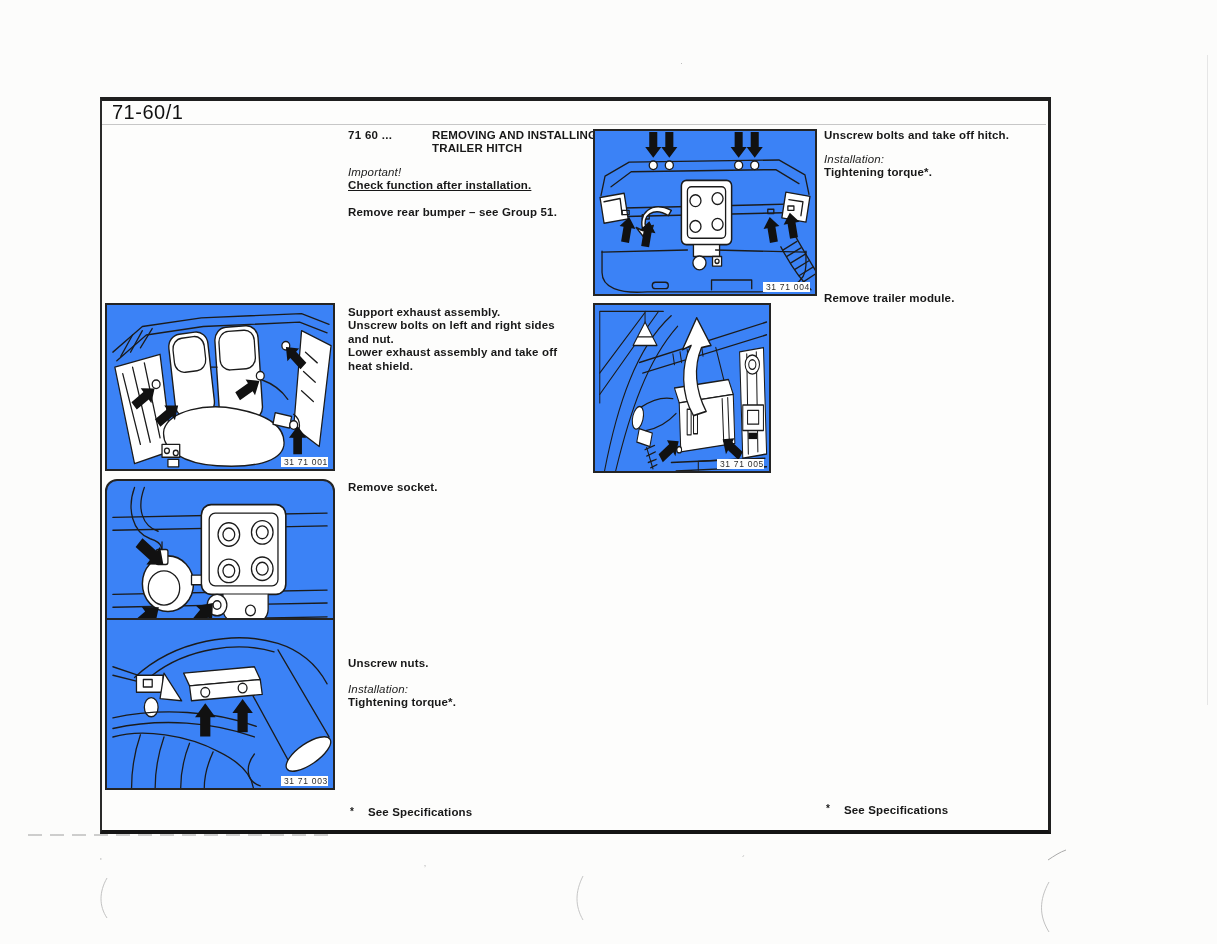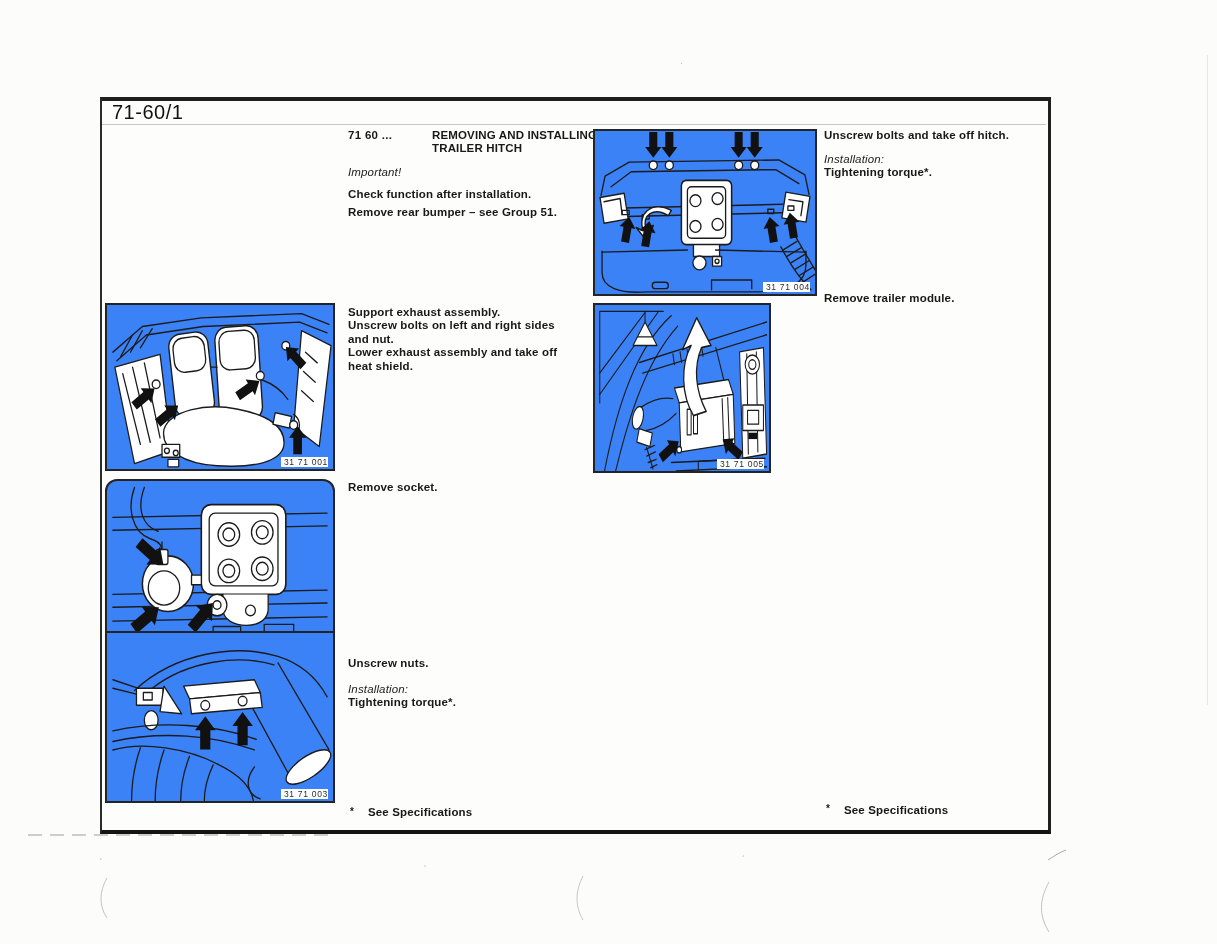--- a/index.html
+++ b/index.html
@@ -54,21 +54,21 @@
 
 <div class="frame"></div>
 <div class="page-title">71-60/1</div>
 <div class="title-rule"></div>
 
 <span class="t code" style="left:348px;top:129px;">71 60 ...</span>
 <span class="t" style="left:404px;top:129px;margin-left:28px;">REMOVING AND INSTALLING
 TRAILER HITCH</span>
 
 <span class="t it" style="left:348px;top:166px;">Important!</span>
-<span class="t" style="left:348px;top:188px;">Check function after installation.</span>
+<span class="t" style="left:348px;top:179px;text-decoration:underline;">Check function after installation.</span>
 
 <span class="t" style="left:348px;top:206px;">Remove rear bumper – see Group 51.</span>
 
 <span class="t" style="left:348px;top:306px;">Support exhaust assembly.
 Unscrew bolts on left and right sides
 and nut.
 Lower exhaust assembly and take off
 heat shield.</span>
 
 <span class="t" style="left:348px;top:481px;">Remove socket.</span>
@@ -172,21 +172,21 @@
     </g>
     <g fill="#111" stroke="none">
       <polygon points="-12,-4 2,-4 2,-8 12,0 2,8 2,4 -12,4" transform="translate(45,68) rotate(40) scale(1.35)"></polygon>
       <polygon points="-12,-4 2,-4 2,-8 12,0 2,8 2,4 -12,4" transform="translate(40,128) rotate(-38) scale(1.35)"></polygon>
       <polygon points="-12,-4 2,-4 2,-8 12,0 2,8 2,4 -12,4" transform="translate(97,126) rotate(-48) scale(1.35)"></polygon>
     </g>
   </svg>
   <span class="fignum">31 71 002</span>
 </div>
 
-<div class="figure" style="left:105px;top:631px;width:230px;height:172px;">
+<div class="figure" style="left:105px;top:618px;width:230px;height:172px;">
   <svg viewBox="0 0 230 158" preserveAspectRatio="none">
     <g stroke="#1b1b1b" stroke-width="1.3" fill="none" stroke-linecap="round" stroke-linejoin="round">
       <path d="M28,54 C70,18 132,10 174,22 C198,29 214,43 224,60"></path>
       <path d="M46,52 C82,26 134,20 170,30"></path>
       <line x1="174" y1="28" x2="226" y2="110"></line>
       <line x1="136" y1="50" x2="188" y2="138"></line>
       <ellipse cx="205" cy="126" rx="26" ry="10" transform="rotate(-32 205 126)" fill="#fff"></ellipse>
       <path d="M150,126 C140,138 142,152 156,156"></path>
       <polygon points="78,50 150,44 156,56 84,62" fill="#fff"></polygon>
       <polygon points="84,62 156,56 158,70 86,76" fill="#fff"></polygon>

